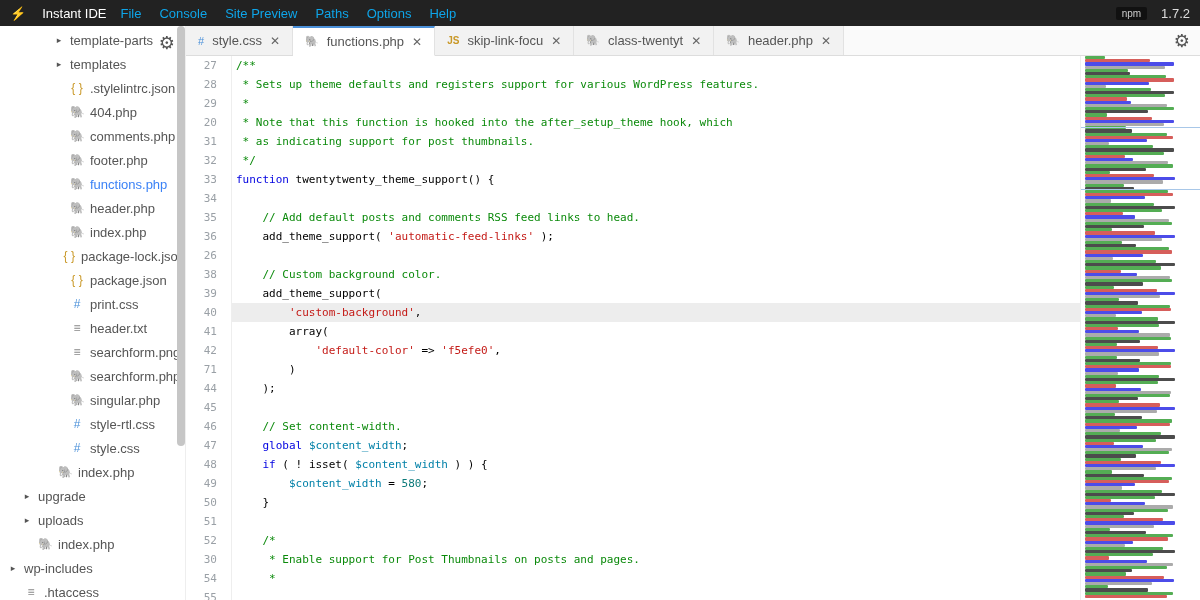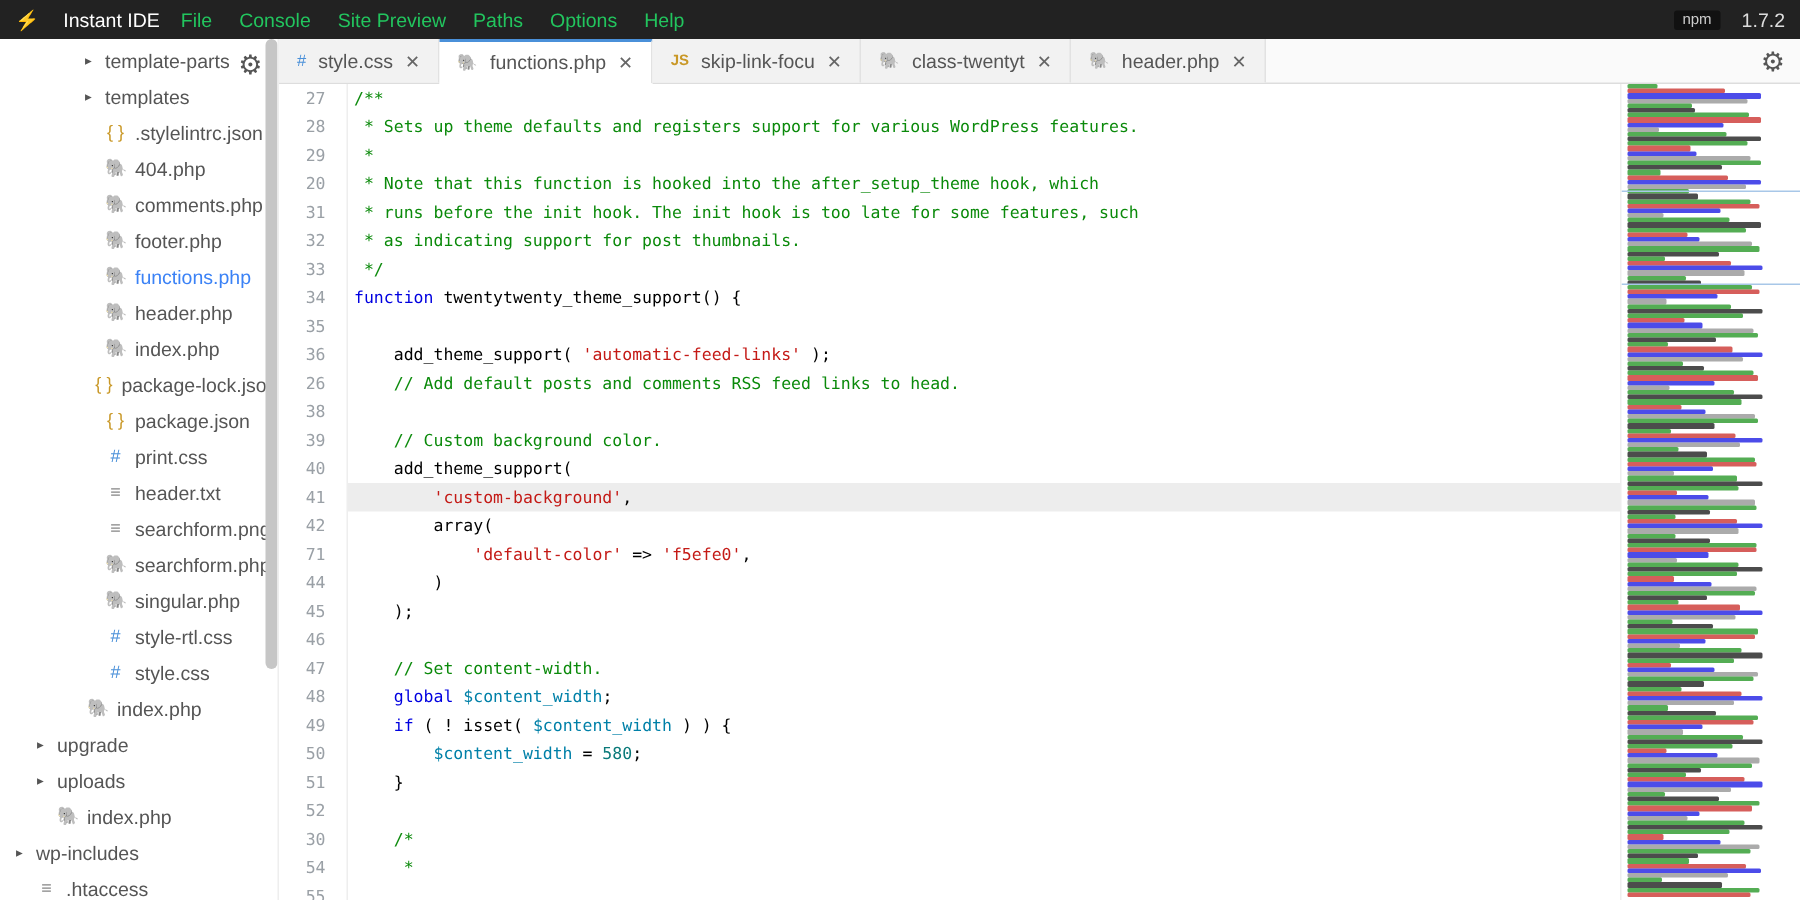--- a/index.html
+++ b/index.html
@@ -1,21 +1,21 @@
 <!DOCTYPE html>
 <html><head>
 <meta charset="utf-8">
 <style>
 * { margin: 0; padding: 0; box-sizing: border-box; }
 html, body { width: 1200px; height: 600px; overflow: hidden; font-family: Arial, Helvetica, sans-serif; font-size: 13px; background: #fff; }
 .topbar { height: 26px; background: #222; color: #ccc; display: flex; align-items: center; padding: 0 10px; gap: 14px; font-size: 13px; }
 .topbar .logo { color: #3b82f6; font-weight: bold; margin-right: 2px; }
 .topbar .brand { color: #fff; font-weight: 500; }
 .topbar .menu { display: flex; gap: 18px; }
-.topbar .menu span { color: #22c55e; cursor: pointer; }
+.topbar .menu span { color: #0ea5e9; cursor: pointer; }
 .topbar .spacer { flex: 1; }
 .topbar .npm { background: #111; color: #ccc; padding: 1px 6px; border-radius: 2px; font-size: 10px; }
 .topbar .ver { color: #ddd; }
 .main { display: flex; height: 574px; }
 .sidebar { width: 186px; height: 100%; overflow: hidden; position: relative; border-right: 1px solid #eee; background: #fff; }
 .sb-scroll { position: absolute; right: 0; top: 0; width: 8px; height: 420px; background: #c6c6c6; border-radius: 4px; }
 .tree { padding: 2px 0 0 0; }
 .tree-row { display: flex; align-items: center; height: 24px; padding-left: 8px; gap: 6px; color: #555; cursor: pointer; font-size: 13px; white-space: nowrap; }
 .tree-row.active { color: #3b82f6; }
 .tree-row .caret { width: 10px; font-size: 9px; color: #555; text-align: center; }
@@ -255,43 +255,43 @@
           <div class="line">52</div>
           <div class="line">30</div>
           <div class="line">54</div>
           <div class="line">55</div>
         </div>
       <div class="code" id="code">
           <div class="line"><span class="c-doc">/**</span></div>
           <div class="line"><span class="c-doc"> * Sets up theme defaults and registers support for various WordPress features.</span></div>
           <div class="line"><span class="c-doc"> *</span></div>
           <div class="line"><span class="c-doc"> * Note that this function is hooked into the after_setup_theme hook, which</span></div>
-          <div class="line"><span class="c-doc"> * runs before the init hook. The init hook is too late for some features, such</span></div>
           <div class="line"><span class="c-doc"> * as indicating support for post thumbnails.</span></div>
           <div class="line"><span class="c-doc"> */</span></div>
           <div class="line"><span class="c-kw">function</span><span class="c-pn"> </span><span class="c-fn">twentytwenty_theme_support</span><span class="c-pn">() {</span></div>
           <div class="line"><span class="c-pn"></span></div>
+          <div class="line"><span class="c-pn">    </span><span class="c-doc">// Add default posts and comments RSS feed links to head.</span></div>
           <div class="line"><span class="c-pn">    add_theme_support( </span><span class="c-str">'automatic-feed-links'</span><span class="c-pn"> );</span></div>
-          <div class="line"><span class="c-pn">    </span><span class="c-doc">// Add default posts and comments RSS feed links to head.</span></div>
           <div class="line"><span class="c-pn"></span></div>
           <div class="line"><span class="c-pn">    </span><span class="c-doc">// Custom background color.</span></div>
           <div class="line"><span class="c-pn">    add_theme_support(</span></div>
           <div class="line hl"><span class="c-pn">        </span><span class="c-str">'custom-background'</span><span class="c-pn">,</span></div>
           <div class="line"><span class="c-pn">        array(</span></div>
           <div class="line"><span class="c-pn">            </span><span class="c-str">'default-color'</span><span class="c-pn"> =&gt; </span><span class="c-str">'f5efe0'</span><span class="c-pn">,</span></div>
           <div class="line"><span class="c-pn">        )</span></div>
           <div class="line"><span class="c-pn">    );</span></div>
           <div class="line"><span class="c-pn"></span></div>
           <div class="line"><span class="c-pn">    </span><span class="c-doc">// Set content-width.</span></div>
           <div class="line"><span class="c-pn">    </span><span class="c-kw">global</span><span class="c-pn"> </span><span class="c-var">$content_width</span><span class="c-pn">;</span></div>
           <div class="line"><span class="c-pn">    </span><span class="c-kw">if</span><span class="c-pn"> ( ! </span><span class="c-fn">isset</span><span class="c-pn">( </span><span class="c-var">$content_width</span><span class="c-pn"> ) ) {</span></div>
           <div class="line"><span class="c-pn">        </span><span class="c-var">$content_width</span><span class="c-pn"> = </span><span class="c-num">580</span><span class="c-pn">;</span></div>
           <div class="line"><span class="c-pn">    }</span></div>
           <div class="line"><span class="c-pn"></span></div>
           <div class="line"><span class="c-pn">    </span><span class="c-doc">/*</span></div>
+          <div class="line"><span class="c-doc">     * Enable support for Post Thumbnails on posts and pages.</span></div>
           <div class="line"><span class="c-doc">     *</span></div>
         </div>
       <div class="minimap" id="minimap">
           <div class="mini-row" style="width: 20px; background: rgb(11, 138, 11); opacity: 0.7;"></div>
           <div class="mini-row" style="width: 65.0952px; background: rgb(196, 26, 22); opacity: 0.7;"></div>
           <div class="mini-row" style="width: 88.9815px; background: rgb(0, 0, 224); opacity: 0.7;"></div>
           <div class="mini-row" style="width: 80.4247px; background: rgb(136, 136, 136); opacity: 0.7;"></div>
           <div class="mini-row" style="width: 43.4492px; background: rgb(11, 138, 11); opacity: 0.7;"></div>
           <div class="mini-row" style="width: 44.5548px; background: rgb(0, 0, 0); opacity: 0.7;"></div>
           <div class="mini-row" style="width: 81.0103px; background: rgb(11, 138, 11); opacity: 0.7;"></div>

